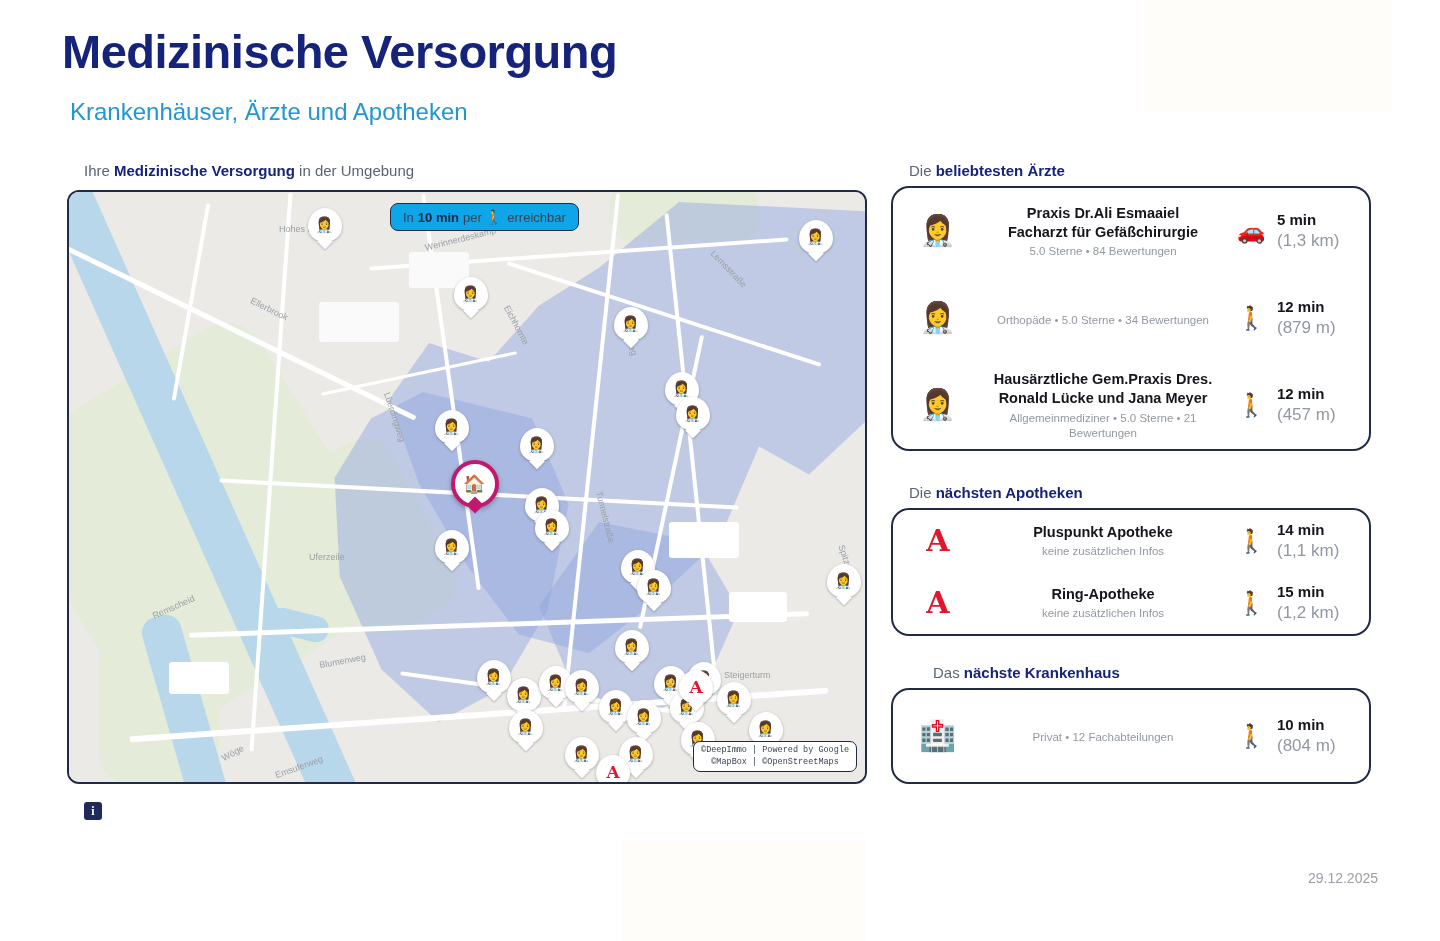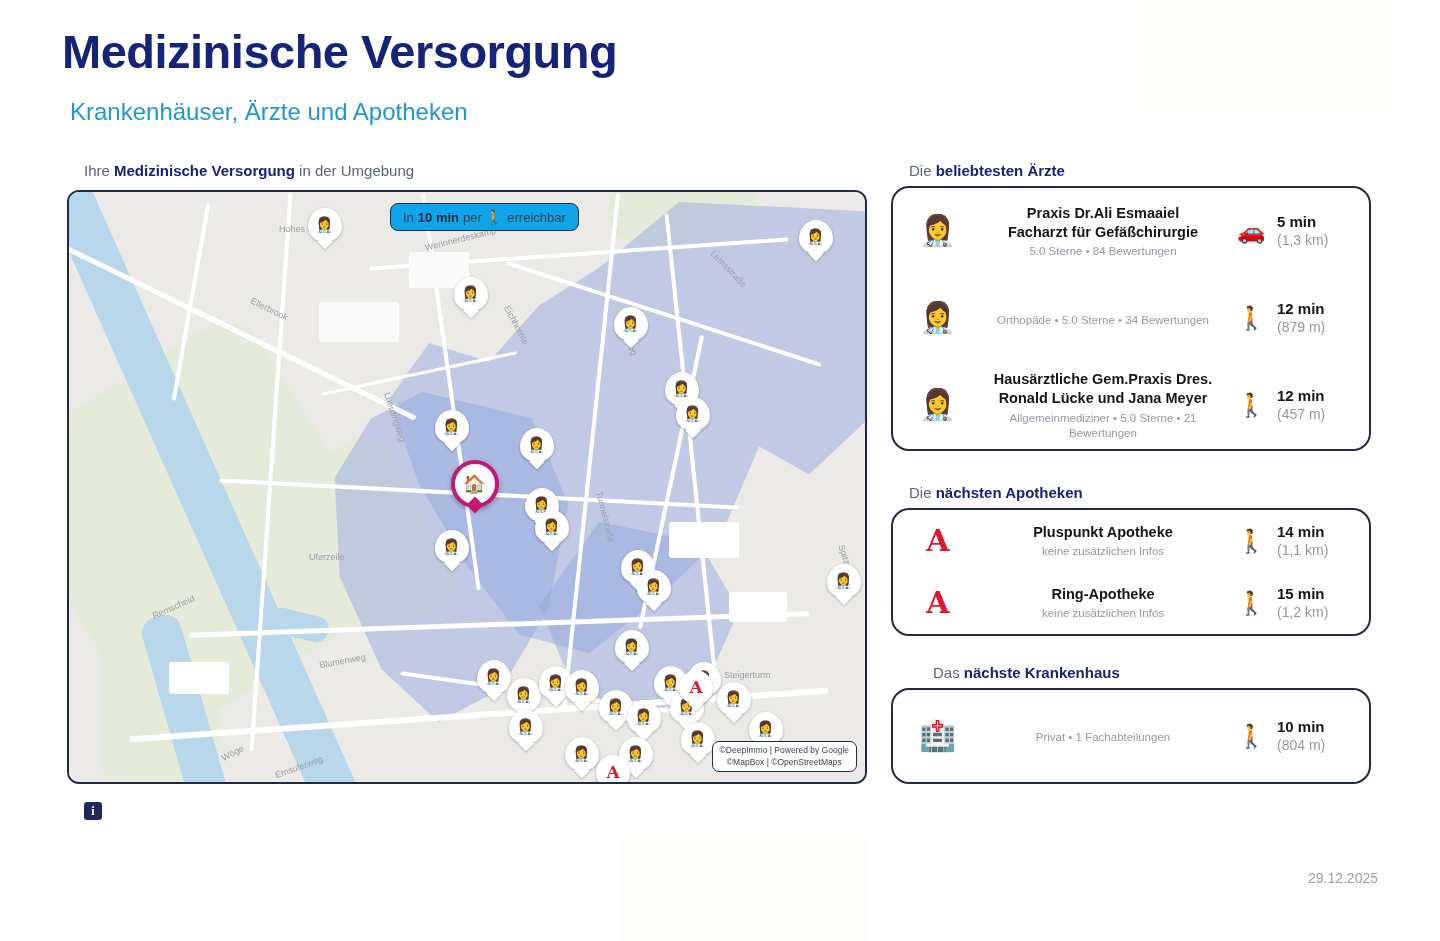--- a/index.html
+++ b/index.html
@@ -79,20 +79,21 @@
     border:4px solid #c2186e;border-radius:50%;font-size:18px;box-shadow:0 2px 5px rgba(0,0,0,.3);
   }
   .pin.home::after{background:#c2186e;bottom:-7px;width:12px;height:12px;box-shadow:none;}
   .pin.pharm{font-size:17px;}
 
   .map-attrib{
     position:absolute;right:8px;bottom:10px;
     background:#ffffff;border:1.4px solid #222b45;border-radius:7px;
     padding:3px 7px;font-size:8.5px;line-height:1.35;color:#3b4256;text-align:center;
     white-space:nowrap;
+    font-family:Liberation Mono, monospace;
   }
 
   
   .footnote{position:absolute;left:84px;top:802px;display:flex;align-items:center;gap:10px;}
   .info-badge{
     width:18px;height:18px;border-radius:3px;background:#1f2a5a;color:#fff;
     font-size:12px;font-weight:bold;display:flex;align-items:center;justify-content:center;
     font-family:"Liberation Serif",serif;
   }
   .footnote-text{font-size:15px;color:#3b4256;}
@@ -122,21 +123,21 @@
     font-size:14.5px;font-weight:bold;color:#14161c;line-height:1.28;
   }
   .row-sub{
     font-size:11.5px;color:#9298a3;line-height:1.3;margin-top:3px;
   }
   .row-travel{
     width:118px;flex:0 0 118px;display:flex;align-items:center;justify-content:flex-start;gap:10px;
   }
   .travel-mode{font-size:23px;line-height:1;width:30px;text-align:center;}
   .travel-time{font-size:15px;font-weight:bold;color:#14161c;line-height:1.25;}
-  .travel-dist{font-size:14px;color:#9298a3;line-height:1.25;}
+  .travel-dist{font-size:17px;color:#9298a3;line-height:1.25;}
 
   .date-stamp{
     position:absolute;right:62px;top:870px;font-size:14px;color:#9aa0a6;
   }
 </style>
 </head>
 <body>
 
 <div class="tint t1"></div>
 <div class="tint t2"></div>
@@ -355,21 +356,21 @@
 </div>
 
 <div class="caption cap-hos">
   <span>Das </span><b>nächste Krankenhaus</b>
 </div>
 
 <div class="card card-hospital">
   <div class="row">
     <div class="row-icon">🏥</div>
     <div class="row-main">
-      <div class="row-sub">Privat • 1 Fachabteilungen</div>
+      <div class="row-sub">Privat • 12 Fachabteilungen</div>
     </div>
     <div class="row-travel">
       <div class="travel-mode">🚶</div>
       <div>
         <div class="travel-time">10 min</div>
         <div class="travel-dist">(804 m)</div>
       </div>
     </div>
   </div>
 </div>

